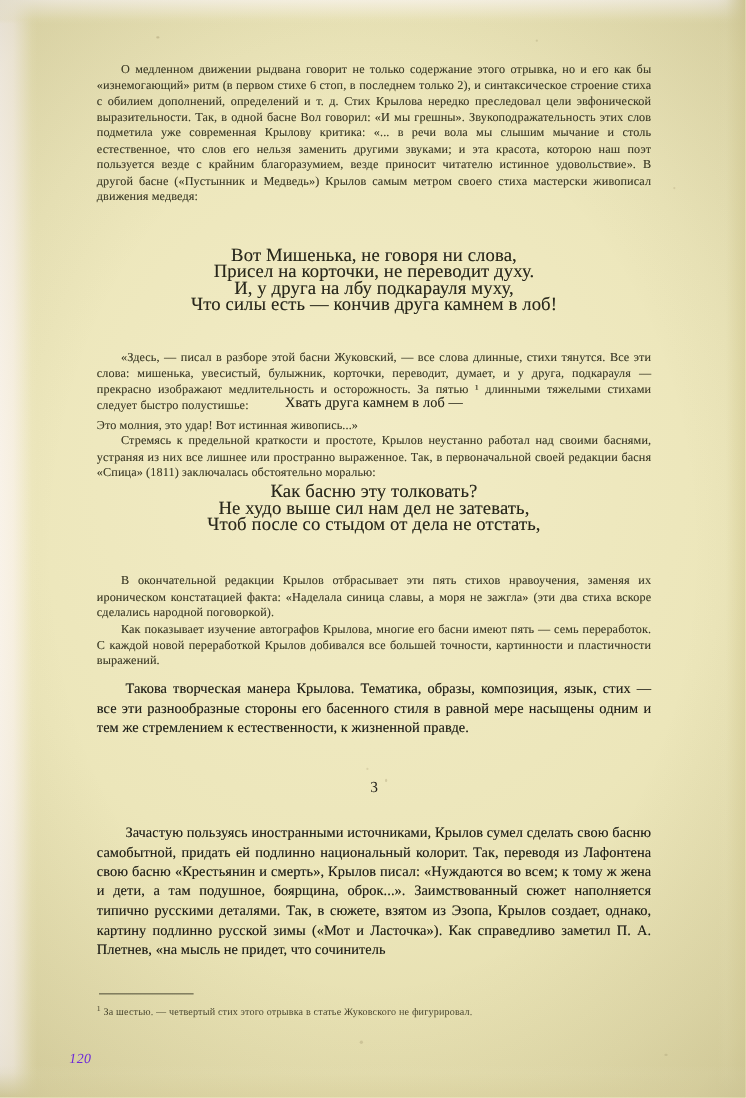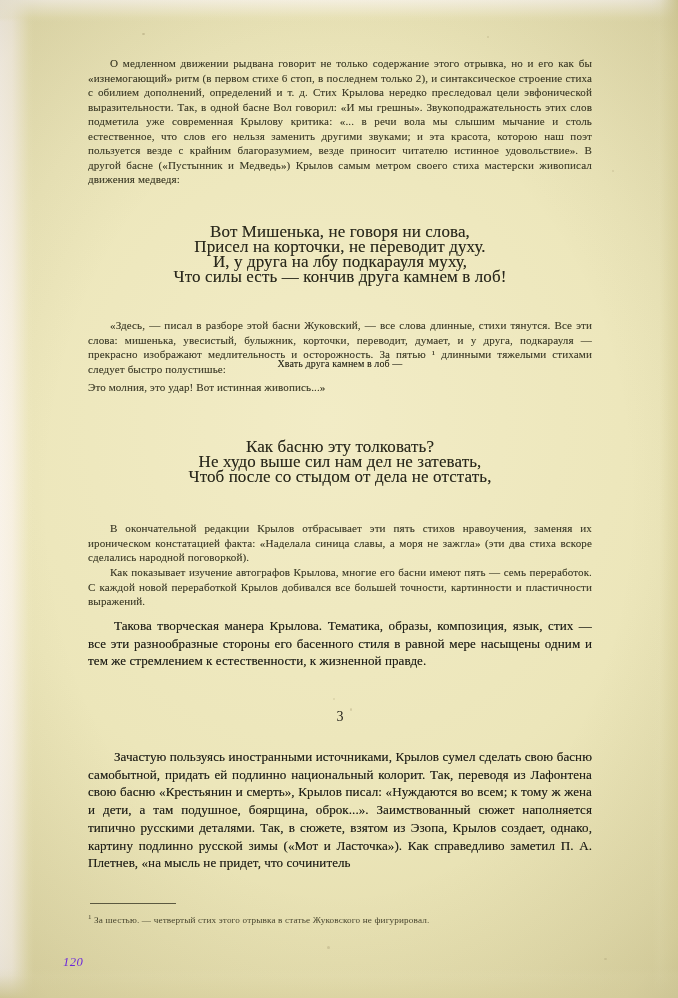--- a/index.html
+++ b/index.html
@@ -117,21 +117,21 @@
     text-shadow: 0 0 .5px rgba(60,58,30,.45);
   }
   .verse.centered .line { text-align: center; }
 
   .single-verse {
     position: absolute;
     left: 88px;
     width: 504px;
     z-index: 3;
     text-align: center;
-    font-size: 10px;
+    font-size: 13px;
     letter-spacing: .1px;
     color: #29281d;
     text-shadow: 0 0 .5px rgba(60,58,30,.45);
   }
 
   .section-number {
     position: absolute;
     left: 88px;
     width: 504px;
     text-align: center;
@@ -213,20 +213,23 @@
   </div>
 
   <div class="single-verse" style="top:358px;">
     <span>Хвать друга камнем в лоб —</span>
   </div>
 
   <div class="text-block" style="top:380px;">
     <p class="body noindent">Это молния, это удар! Вот истинная живопись...»</p>
   </div>
 
+  <div class="text-block" style="top:394px;">
+    <p class="body">Стремясь к предельной краткости и простоте, Крылов неустанно работал над своими баснями, устраняя из них все лишнее или пространно выраженное. Так, в первоначальной своей редакции басня «Спица» (1811) заключалась обстоятельно моралью:</p>
+  </div>
 
   <div class="verse centered" style="top:440px;">
     <div class="line">Как басню эту толковать?</div>
     <div class="line">Не худо выше сил нам дел не затевать,</div>
     <div class="line">Чтоб после со стыдом от дела не отстать,</div>
   </div>
 
   <div class="text-block" style="top:521px;">
     <p class="body">В окончательной редакции Крылов отбрасывает эти пять стихов нравоучения, заменяя их ироническом констатацией факта: «Наделала синица славы, а моря не зажгла» (эти два стиха вскоре сделались народной поговоркой).</p>
   </div>

